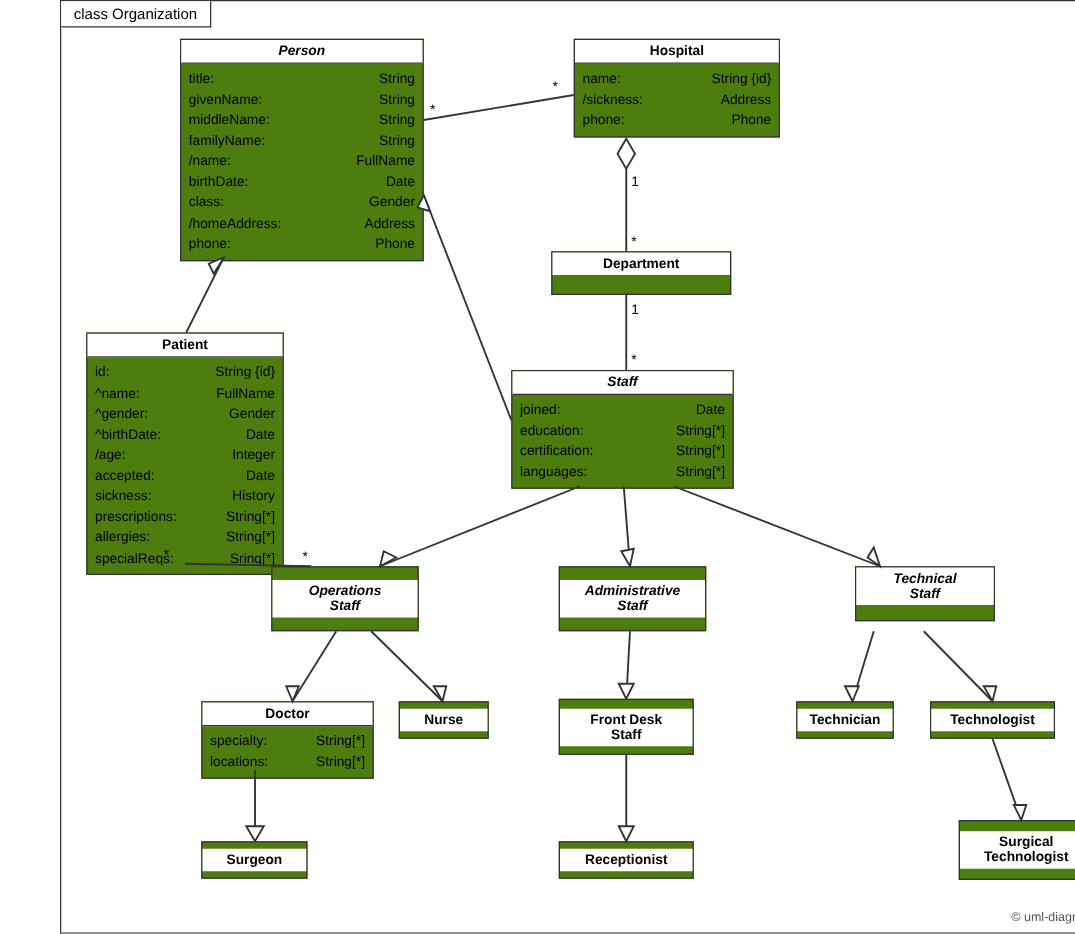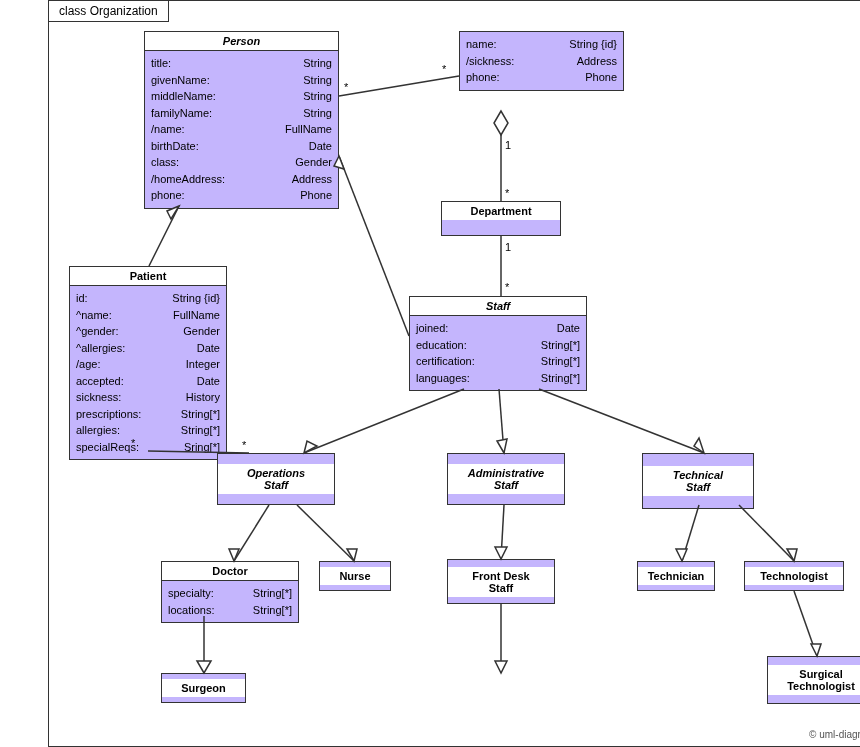--- a/index.html
+++ b/index.html
@@ -27,21 +27,21 @@
       border: 1.5px solid #333;
       border-top: none;
       border-left: none;
       padding: 3px 10px;
       font-size: 12px;
       background: #fff;
     }
     .uml-class {
       position: absolute;
       border: 1.5px solid #333;
-      background: #c4b5fd;
+      background: #4d7c0f;
       text-align: center;
     }
     .uml-class .class-header {
       border-bottom: 1.5px solid #333;
       padding: 3px 6px;
       font-weight: bold;
       font-style: italic;
       text-align: center;
       background: #fff;
     }
@@ -120,20 +120,21 @@
           <span class="attr-type">Address</span>
         </div>
       <div class="attr-row">
           <span class="attr-name">phone:</span>
           <span class="attr-type">Phone</span>
         </div>
     </div>
   </div>
 
   <div class="uml-class" style="left:410px;top:30px;width:165px;">
+    <div class="class-header normal">Hospital</div>
     <div class="class-body">
       <div class="attr-row">
           <span class="attr-name">name:</span>
           <span class="attr-type">String {id}</span>
         </div>
       <div class="attr-row">
           <span class="attr-name">/sickness:</span>
           <span class="attr-type">Address</span>
         </div>
       <div class="attr-row">
@@ -152,21 +153,21 @@
         </div>
       <div class="attr-row">
           <span class="attr-name">^name:</span>
           <span class="attr-type">FullName</span>
         </div>
       <div class="attr-row">
           <span class="attr-name">^gender:</span>
           <span class="attr-type">Gender</span>
         </div>
       <div class="attr-row">
-          <span class="attr-name">^allergies:</span>
+          <span class="attr-name">^birthDate:</span>
           <span class="attr-type">Date</span>
         </div>
       <div class="attr-row">
           <span class="attr-name">/age:</span>
           <span class="attr-type">Integer</span>
         </div>
       <div class="attr-row">
           <span class="attr-name">accepted:</span>
           <span class="attr-type">Date</span>
         </div>
@@ -182,21 +183,21 @@
           <span class="attr-name">allergies:</span>
           <span class="attr-type">String[*]</span>
         </div>
       <div class="attr-row">
           <span class="attr-name">specialReqs:</span>
           <span class="attr-type">Sring[*]</span>
         </div>
     </div>
   </div>
 
-  <div class="uml-class" style="left:392px;top:200px;width:120px;height:35px;">
+  <div class="uml-class" style="left:392px;top:200px;width:144px;height:35px;">
     <div class="class-header normal" style="border-bottom:none;">Department</div>
   </div>
 
   <div class="uml-class" style="left:360px;top:295px;width:178px;">
     <div class="class-header">Staff</div>
     <div class="class-body">
       <div class="attr-row">
           <span class="attr-name">joined:</span>
           <span class="attr-type">Date</span>
         </div>
@@ -216,21 +217,21 @@
   </div>
 
   <div class="uml-class" style="left:168px;top:452px;width:118px;height:52px;display:flex;flex-direction:column;justify-content:center;">
     <div class="class-header" style="border-bottom:none;font-style:italic;"><em>Operations<br>Staff</em></div>
   </div>
 
   <div class="uml-class" style="left:398px;top:452px;width:118px;height:52px;display:flex;flex-direction:column;justify-content:center;">
     <div class="class-header" style="border-bottom:none;font-style:italic;"><em>Administrative<br>Staff</em></div>
   </div>
 
-  <div class="uml-class" style="left:593px;top:452px;width:112px;height:56px;display:flex;flex-direction:column;justify-content:center;">
+  <div class="uml-class" style="left:635px;top:452px;width:112px;height:44px;display:flex;flex-direction:column;justify-content:flex-start;">
     <div class="class-header" style="border-bottom:none;font-style:italic;"><em>Technical<br>Staff</em></div>
   </div>
 
   <div class="uml-class" style="left:112px;top:560px;width:138px;">
     <div class="class-header normal">Doctor</div>
     <div class="class-body">
       <div class="attr-row">
           <span class="attr-name">specialty:</span>
           <span class="attr-type">String[*]</span>
         </div>
@@ -254,20 +255,23 @@
   </div>
 
   <div class="uml-class" style="left:695px;top:560px;width:100px;height:30px;display:flex;flex-direction:column;justify-content:center;">
     <div class="class-header normal" style="border-bottom:none;">Technologist</div>
   </div>
 
   <div class="uml-class" style="left:112px;top:672px;width:85px;height:30px;display:flex;flex-direction:column;justify-content:center;">
     <div class="class-header normal" style="border-bottom:none;">Surgeon</div>
   </div>
 
+  <div class="uml-class" style="left:398px;top:672px;width:108px;height:30px;display:flex;flex-direction:column;justify-content:center;">
+    <div class="class-header normal" style="border-bottom:none;">Receptionist</div>
+  </div>
 
   <div class="uml-class" style="left:718px;top:655px;width:108px;height:48px;display:flex;flex-direction:column;justify-content:center;">
     <div class="class-header normal" style="border-bottom:none;">Surgical<br>Technologist</div>
   </div>
 
   <svg class="lines-svg">
 
     <line x1="290" y1="95" x2="410" y2="75" stroke="#333" stroke-width="1.5"></line>
     <text x="295" y="90" font-size="11">*</text>
     <text x="393" y="72" font-size="11">*</text>

